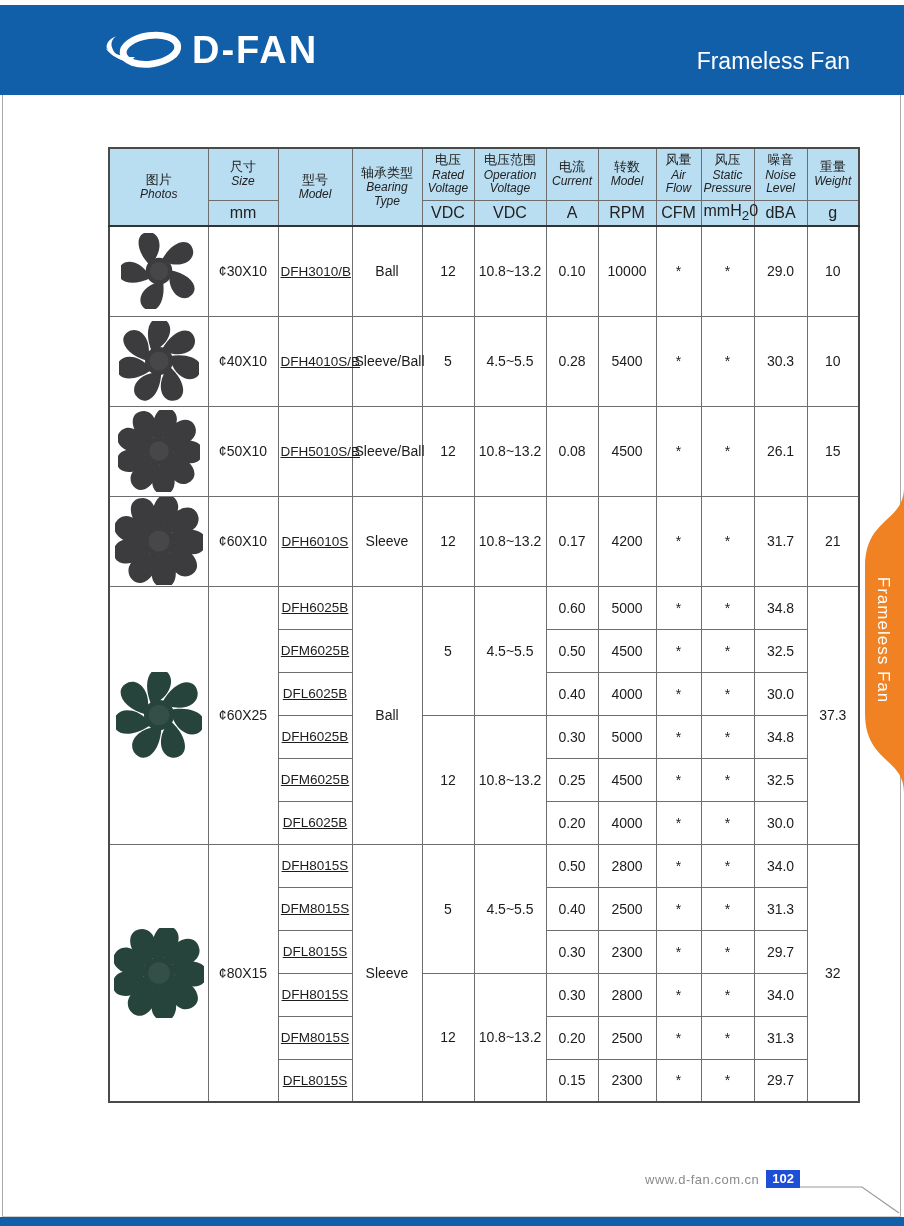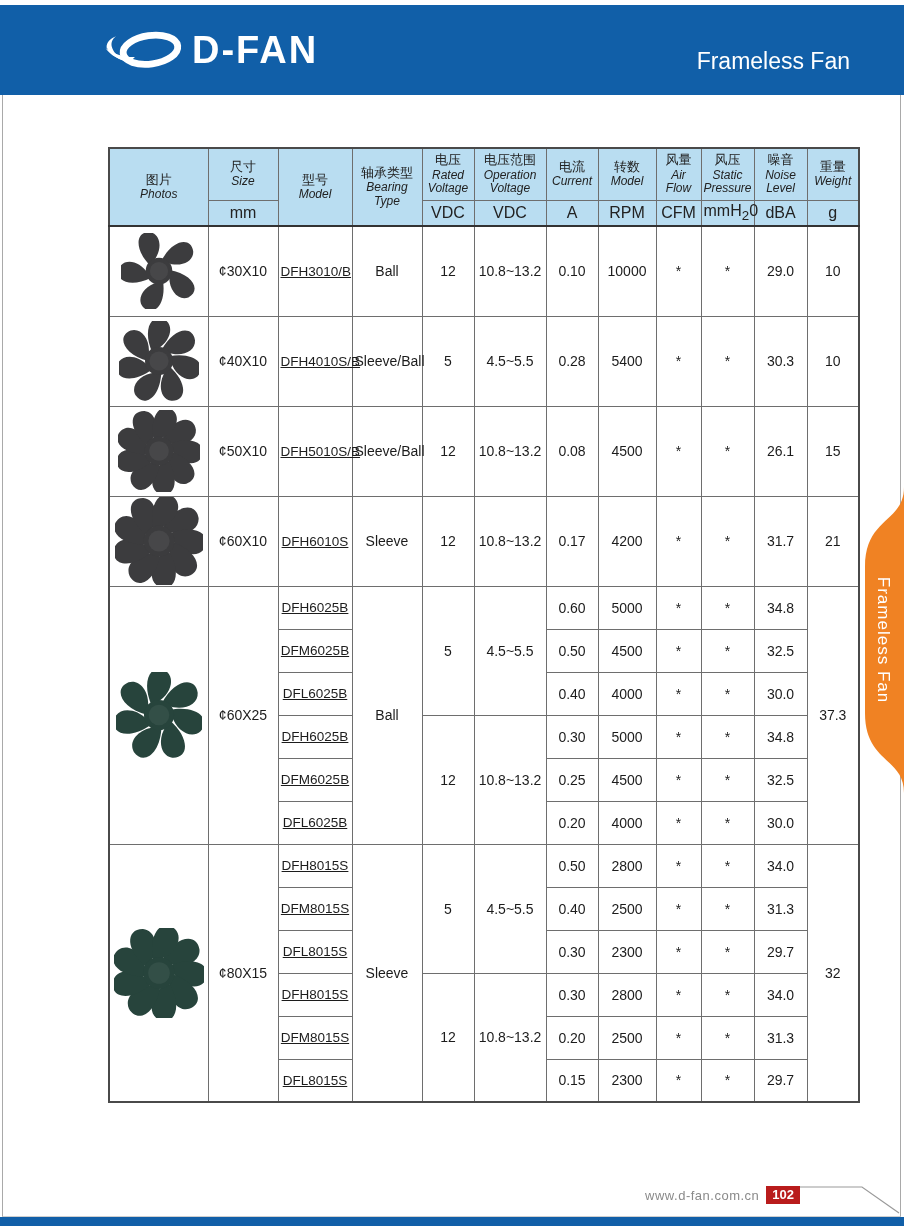--- a/index.html
+++ b/index.html
@@ -39,23 +39,23 @@
   td.photo{padding:0;}
   .fanwrap{display:flex;align-items:center;justify-content:center;}
 
   
   .side-tab{position:absolute;right:0;top:487px;width:52px;height:306px;}
   .side-tab svg{position:absolute;inset:0;}
   .side-tab .tab-label{position:absolute;left:21px;top:50%;transform:translateY(-50%);
     writing-mode:vertical-rl;color:#fff;font-size:17px;letter-spacing:1px;white-space:nowrap;}
 
   
-  .footer-row{position:absolute;right:104px;bottom:22px;display:flex;align-items:center;justify-content:flex-end;}
+  .footer-row{position:absolute;right:104px;bottom:38px;display:flex;align-items:center;justify-content:flex-end;}
   .footer-url{color:#8a8a8a;font-size:13px;letter-spacing:0.5px;margin-right:7px;}
-  .page-badge{background:#b91c1c;color:#fff;font-size:13px;font-weight:bold;
+  .page-badge{background:#1d4ed8;color:#fff;font-size:13px;font-weight:bold;
               padding:1px 6px 2px 6px;line-height:15px;}
   .footer-line{position:absolute;right:0;bottom:10px;width:104px;height:36px;}
   .bottombar{position:absolute;left:0;right:0;bottom:0;height:9px;background:#115fa8;}
 </style>
 </head>
 <body>
 
 <div class="page">
 
   <div class="topbar">

